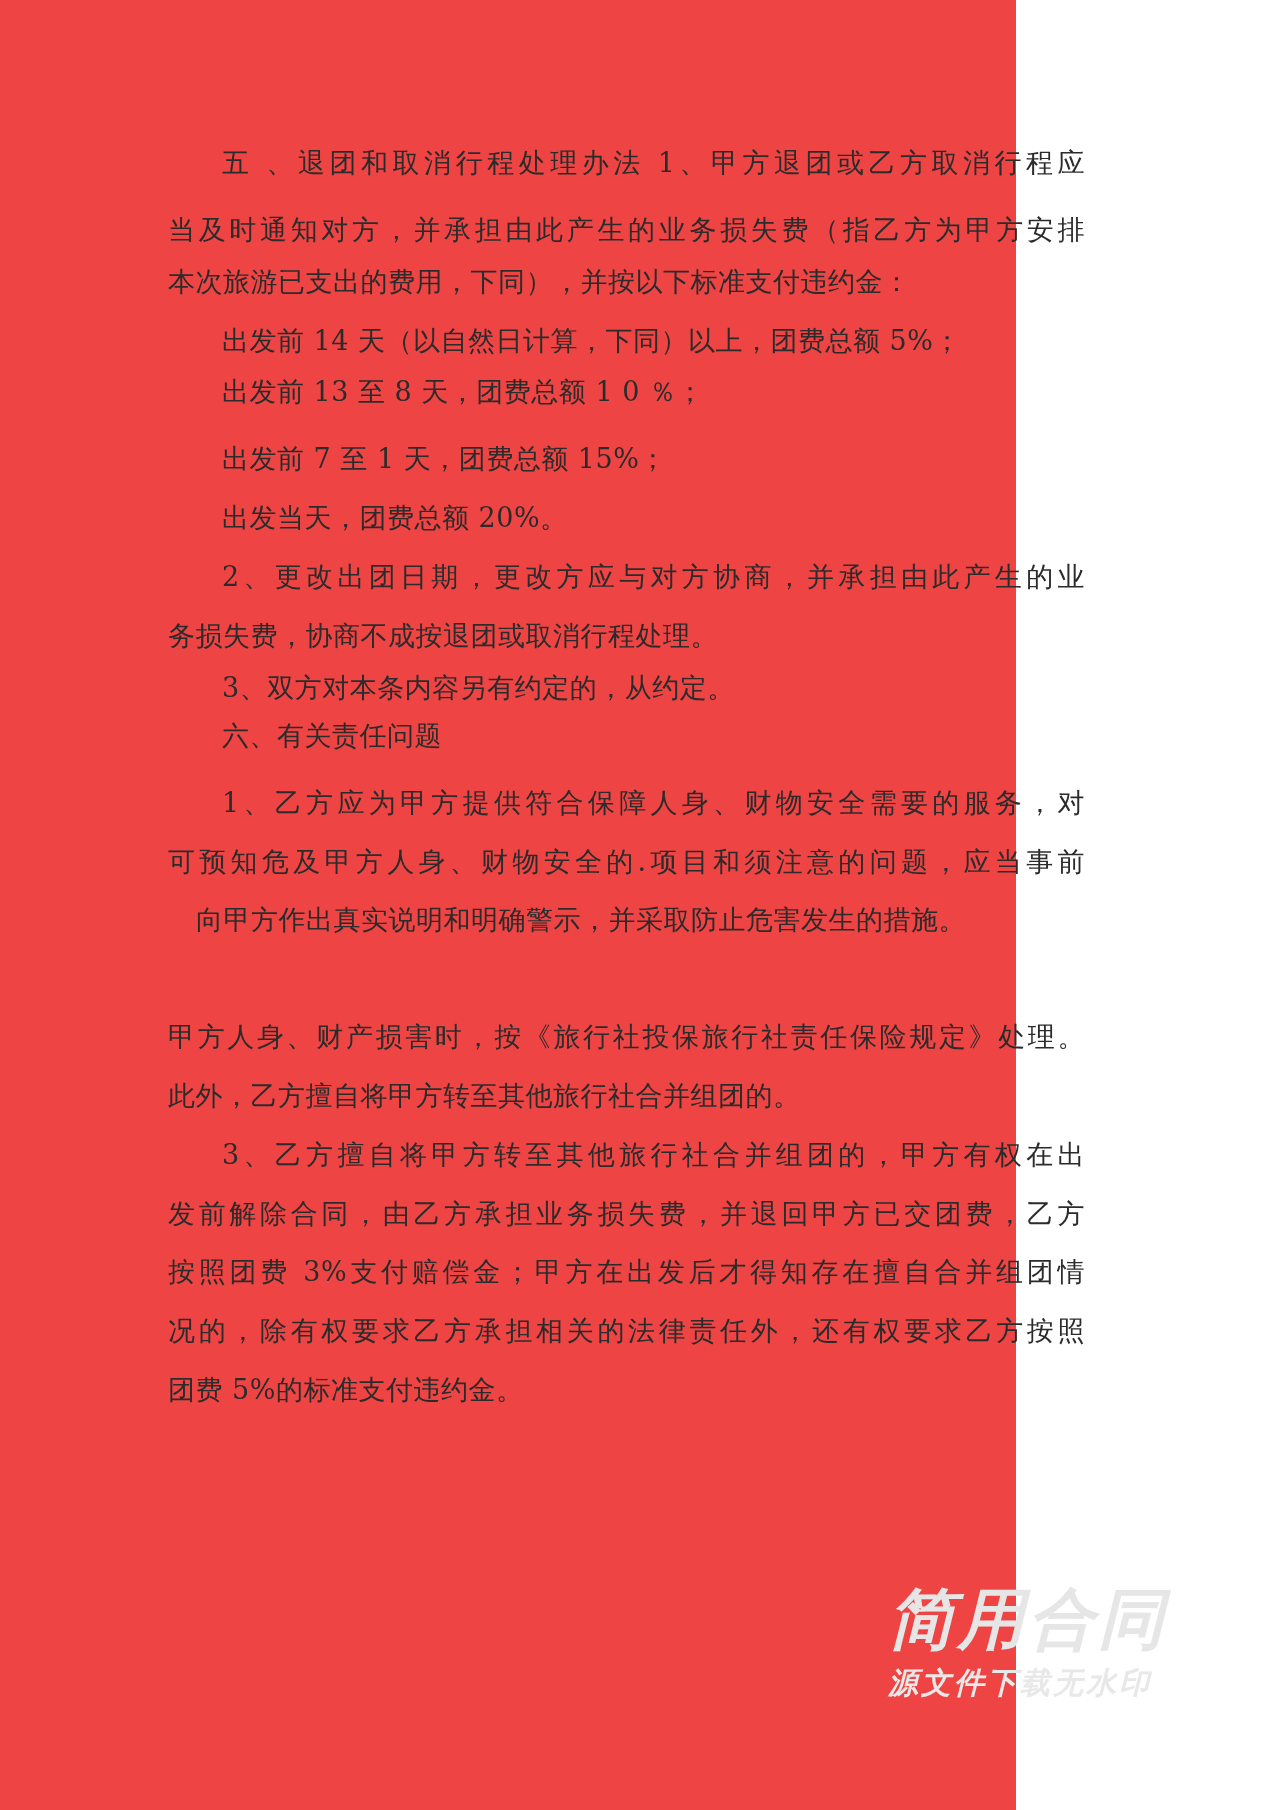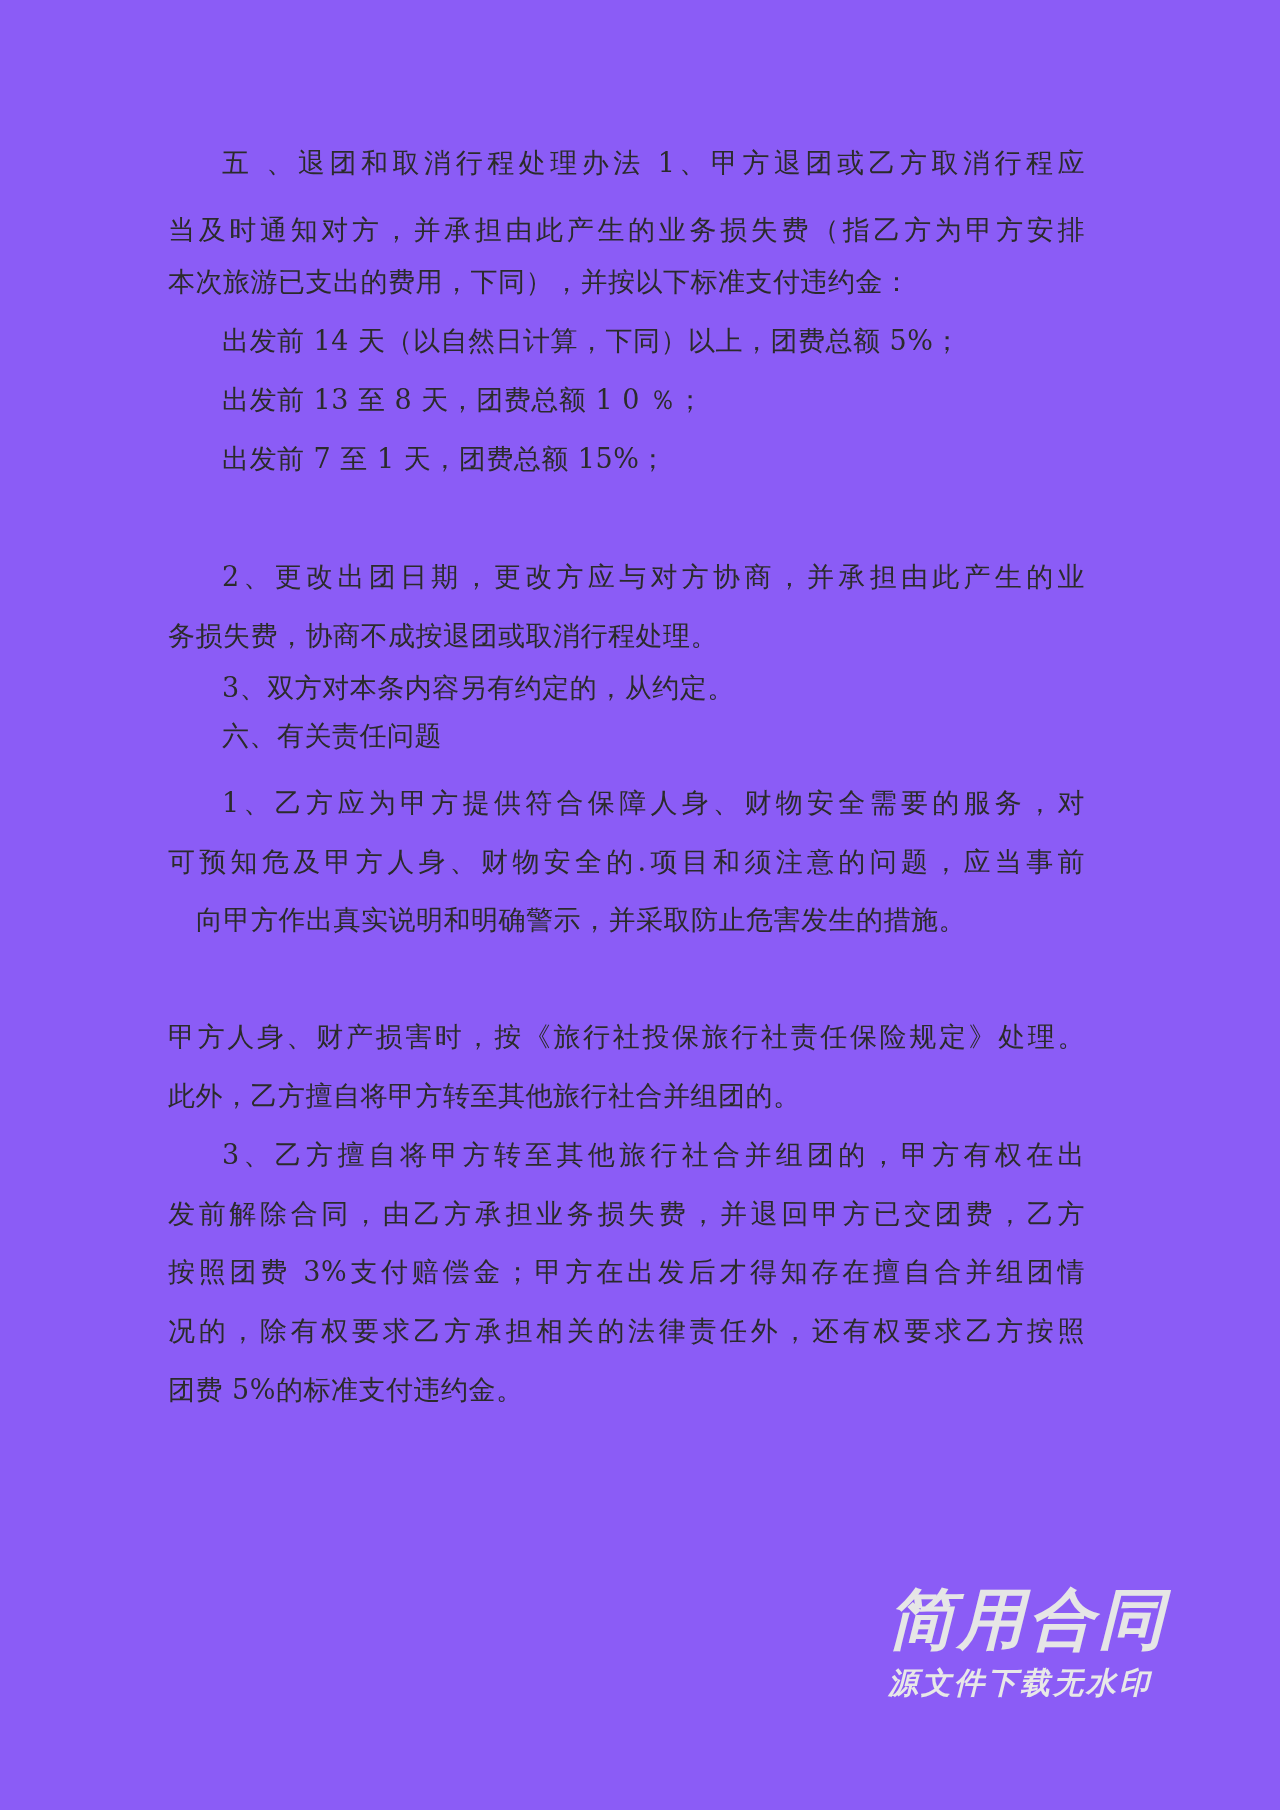--- a/index.html
+++ b/index.html
@@ -11,23 +11,23 @@
       width: 1280px;
       height: 1810px;
       position: relative;
       overflow: hidden;
       font-family: "DejaVu Serif", "Liberation Serif", serif;
       color: #2b2b2b;
     }
     .page {
       position: absolute;
       left: 0; top: 0;
-      width: 1280px;
+      width: 1016px;
       height: 1810px;
-      background: #8b5cf6;
+      background: #ef4444;
     }
     .line {
       position: absolute;
       left: 168px;
       width: 917px;
       height: 40px;
       line-height: 40px;
       font-size: 27px;
       white-space: nowrap;
       text-align: justify;
@@ -81,22 +81,23 @@
 </head>
 <body>
 
 <div class="page">
 
   <div class="line indent" style="top:143px;">五 、退团和取消行程处理办法 1、甲方退团或乙方取消行程应</div>
   <div class="line" style="top:202px;margin-top:8px;">当及时通知对方，并承担由此产生的业务损失费（指乙方为甲方安排</div>
   <div class="line short" style="top:262px;text-align:center;">本次旅游已支出的费用，下同），并按以下标准支付违约金：</div>
 
   <div class="line indent short" style="top:321px;">出发前 14 天（以自然日计算，下同）以上，团费总额 5%；</div>
-  <div class="line indent short" style="top:380px;text-align:center;">出发前 13 至 8 天，团费总额 1 0 ％；</div>
+  <div class="line indent short" style="top:372px;text-align:center;">出发前 13 至 8 天，团费总额 1 0 ％；</div>
   <div class="line indent short" style="top:439px;">出发前 7 至 1 天，团费总额 15%；</div>
+  <div class="line indent short" style="top:498px;">出发当天，团费总额 20%。</div>
 
   <div class="line indent" style="top:557px;">2、更改出团日期，更改方应与对方协商，并承担由此产生的业</div>
   <div class="line short" style="top:616px;">务损失费，协商不成按退团或取消行程处理。</div>
 
   <div class="line indent short" style="top:668px;">3、双方对本条内容另有约定的，从约定。</div>
 
   <div class="line indent short" style="top:716px;">六、有关责任问题</div>
 
   <div class="line indent" style="top:783px;">1、乙方应为甲方提供符合保障人身、财物安全需要的服务，对</div>
   <div class="line" style="top:842px;">可预知危及甲方人身、财物安全的.项目和须注意的问题，应当事前</div>

